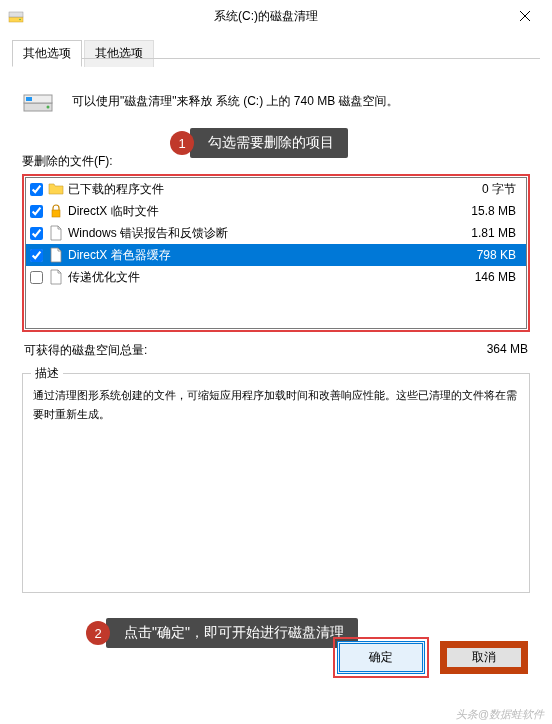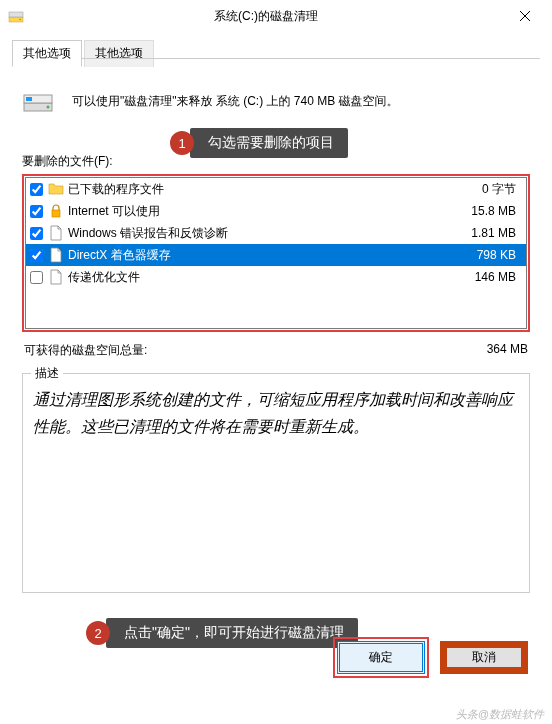--- a/index.html
+++ b/index.html
@@ -25,21 +25,21 @@
 .file-list-inner { border: 1px solid #7a7a7a; height: 152px; overflow-y: scroll; background: #fff; }
 .file-item { display: flex; align-items: center; height: 22px; padding: 0 4px; }
 .file-item.selected { background: #0078d7; color: #fff; }
 .fi-check { width: 13px; height: 13px; margin-right: 5px; }
 .fi-icon { width: 16px; height: 16px; margin-right: 4px; flex-shrink: 0; }
 .fi-label { flex: 1; font-size: 12px; white-space: nowrap; overflow: hidden; text-overflow: ellipsis; }
 .fi-size { font-size: 12px; margin-right: 6px; }
 .total-row { display: flex; justify-content: space-between; padding: 10px 2px; font-size: 12px; gap: 46px; }
 .desc-group { border: 1px solid #ccc; padding: 12px 10px 94px 10px; margin-top: 4px; position: relative; height: 220px; }
 .desc-legend { position: absolute; top: -9px; left: 8px; background: #fff; padding: 0 4px; font-size: 12px; }
-.desc-text { font-size: 16px; line-height: 1.7; font-style: italic; }
+.desc-text { font-size: 11px; line-height: 1.7; }
 .btn-row { position: absolute; right: 24px; bottom: 46px; }
 .ok-wrap { display: inline-block; border: 2px solid #e04040; padding: 2px; margin-right: 8px; }
 .btn { width: 88px; height: 33px; border: 1px solid #0078d7; background: #e5f1fb; font-size: 12px; cursor: pointer; }
 .btn.default { border: 1px solid #0078d7; outline: 1px solid #0078d7; outline-offset: -3px; }
 .btn.cancel { border: 7px solid #c2410c; background: #e1e1e1; }
 .watermark { position: absolute; right: 8px; bottom: 2px; font-size: 11px; color: #bbb; font-style: italic; }
 .file-list-inner::-webkit-scrollbar { width: 17px; }
 .file-list-inner::-webkit-scrollbar-track { background: #f0f0f0; }
 .file-list-inner::-webkit-scrollbar-thumb { background: #c1c1c1; }
 .file-list-inner::-webkit-scrollbar-button { background: #f0f0f0; height: 17px; }
@@ -99,21 +99,21 @@
             </svg></span>
           <span class="fi-label">已下载的程序文件</span>
           <span class="fi-size">0 字节</span>
         </div>
         <div class="file-item">
           <input type="checkbox" class="fi-check" checked="" style="">
           <span class="fi-icon"><svg viewBox="0 0 16 16">
               <rect x="4" y="7" width="8" height="7" fill="#ffb300" stroke="#c68400" stroke-width="0.6"></rect>
               <path d="M5 7V5a3 3 0 016 0v2" fill="none" stroke="#c68400" stroke-width="1.2"></path>
             </svg></span>
-          <span class="fi-label">Internet 可以使用</span>
+          <span class="fi-label">DirectX 临时文件</span>
           <span class="fi-size">15.8 MB</span>
         </div>
         <div class="file-item">
           <input type="checkbox" class="fi-check" checked="" style="">
           <span class="fi-icon"><svg viewBox="0 0 16 16">
               <path d="M3 1h7l3 3v11H3z" fill="#fff" stroke="#888" stroke-width="0.8"></path>
               <path d="M10 1v3h3" fill="none" stroke="#888" stroke-width="0.8"></path>
             </svg></span>
           <span class="fi-label">Windows 错误报告和反馈诊断</span>
           <span class="fi-size">1.81 MB</span>

